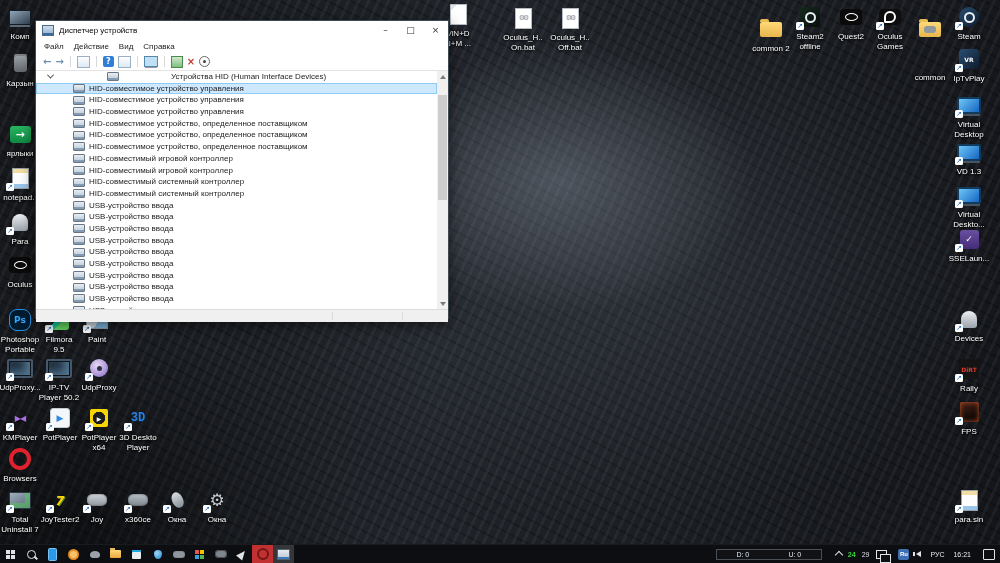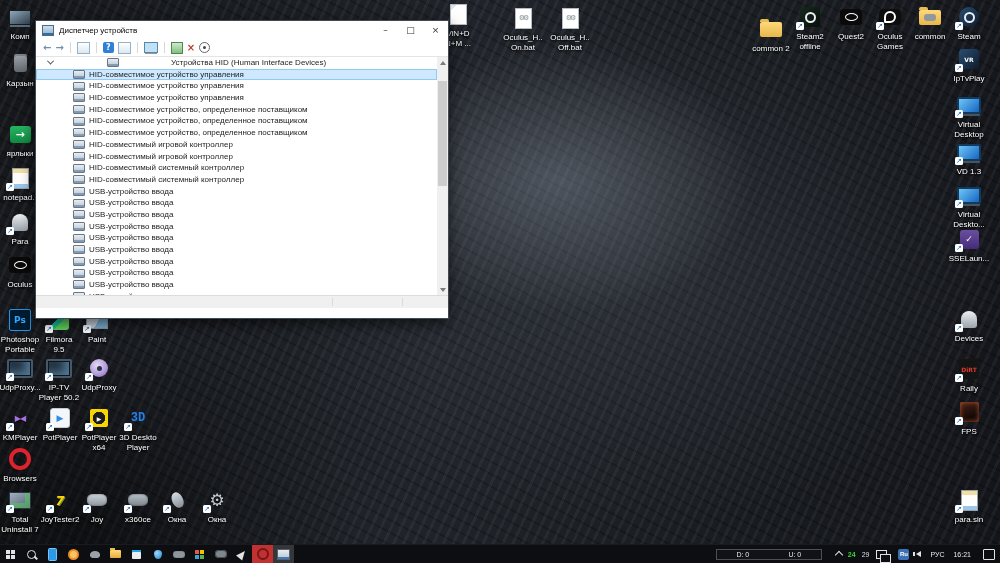--- a/index.html
+++ b/index.html
@@ -23,21 +23,21 @@
       color:#1565c0;font-size:7px;line-height:8px;text-align:center;font-family:"DejaVu Sans",sans-serif;}
   .k-computer .g{width:20px;height:13px;background:linear-gradient(150deg,#8fa6b8,#32414f);border:1px solid #141c24;border-radius:1px;box-shadow:0 3px 0 -1px #5a6b7a;}
   .k-bin .g{width:13px;height:16px;background:linear-gradient(#9aa0a6,#63686e);border-radius:2px 2px 3px 3px;box-shadow:0 -2px 0 #7c8288;}
   .k-folder-arrow .g{width:21px;height:17px;background:linear-gradient(#27b561,#0f8a43);border-radius:3px;color:#fff;font-size:11px;}
   .k-notepad .g{width:15px;height:19px;background:#fdfdfd;border:1px solid #98a0a8;box-shadow:inset 0 -4px 0 rgba(90,160,220,.6),inset 0 4px 0 rgba(235,195,85,.55);}
   .k-ghost .g{width:16px;height:17px;background:linear-gradient(#eef1f4,#9aa2ab);border-radius:8px 8px 3px 3px;}
   .k-oculus .g{width:22px;height:16px;background:#0a0a0a;border-radius:4px;}
   .k-oculus .g::after{content:"";width:11px;height:6px;border:1.5px solid #fff;border-radius:50%;}
   .k-oculus2 .g{width:22px;height:16px;background:#0d0d0d;border-radius:4px;}
   .k-oculus2 .g::after{content:"";width:8px;height:8px;border:2px solid #fff;border-radius:50% 50% 50% 10%;}
-  .k-ps .g{width:20px;height:20px;background:#001c30;border:1px solid #2693e8;color:#31a8ff;font-size:9px;border-radius:2px;}
+  .k-ps .g{width:20px;height:20px;background:#001c30;border:1px solid #2693e8;color:#31a8ff;font-size:9px;border-radius:8px;}
   .k-filmora .g{width:19px;height:19px;border-radius:3px;background:linear-gradient(135deg,#14232c 42%,#16c79a 42% 60%,#63d65f 60%);}
   .k-paint .g{width:20px;height:15px;background:linear-gradient(120deg,#cfd9e2 55%,#7fb3d8 55%);border:1px solid #8899aa;}
   .k-tv .g{width:22px;height:15px;background:#223241;border:2px solid #46576a;border-radius:2px;box-shadow:inset 0 0 0 1px #0c141c,inset -6px -4px 8px rgba(130,185,225,.5);}
   .k-disc .g{width:18px;height:18px;border-radius:50%;background:radial-gradient(circle at 40% 35%,#e7d9f5,#b39ddb 55%,#7e57c2);}
   .k-disc .g::after{content:"";width:5px;height:5px;background:#2a3340;border-radius:50%;}
   .k-km .g{color:#a86fe0;font-size:8px;letter-spacing:-1px;text-shadow:0 1px 1px #000;}
   .k-pot .g{width:18px;height:18px;background:#f4f7fa;border-radius:3px;border:1px solid #c3cbd2;color:#2e8ae6;font-size:9px;}
   .k-potx .g{width:18px;height:18px;border-radius:2px;background:radial-gradient(circle,#1c1c1c 0 6px,#f6d503 6.5px);color:#fff;font-size:6px;}
   .k-threed .g{color:#2a7fe0;font-size:12px;text-shadow:1px 1px 0 #0d2740;font-family:Liberation Mono, monospace;}
   .k-opera-o .g{width:14px;height:14px;border:4px solid #e0222e;border-radius:50%;}
@@ -406,21 +406,21 @@
       <div class="dicon" style="left: 860px; top: 4px;">
         <div class="ic k-oculus2">
           <span class="g"></span>
           <span class="sc">↗</span>
         </div>
         <div class="lbl">
           <div>Oculus</div>
           <div>Games</div>
         </div>
       </div>
-      <div class="dicon" style="left: 900px; top: 4px;">
+      <div class="dicon" style="left: 900px; top: 16px; gap: 29px;">
         <div class="ic k-folder-game">
           <span class="g"></span>
         </div>
         <div class="lbl">
           <div>common</div>
         </div>
       </div>
       <div class="dicon" style="left: 939px; top: 4px;">
         <div class="ic k-steam">
           <span class="g"></span>
@@ -518,20 +518,26 @@
   <div class="window">
     <div class="titlebar">
       <span class="win-icon"></span>
       <span class="win-title">Диспетчер устройств</span>
       <div class="win-ctrls">
         <span class="win-btn">–</span>
         <span class="win-btn">□</span>
         <span class="win-btn">×</span>
       </div>
     </div>
+    <div class="menubar">
+        <span class="menu-item">Файл</span>
+        <span class="menu-item">Действие</span>
+        <span class="menu-item">Вид</span>
+        <span class="menu-item">Справка</span>
+      </div>
     <div class="toolbar">
       <span class="tbi tbi-arrow">←</span>
       <span class="tbi tbi-arrow">→</span>
       <span class="tb-sep"></span>
       <span class="tbi tbi-sq"></span>
       <span class="tb-sep"></span>
       <span class="tbi tbi-help">?</span>
       <span class="tbi tbi-sq"></span>
       <span class="tb-sep"></span>
       <span class="tbi tbi-mon"></span>

